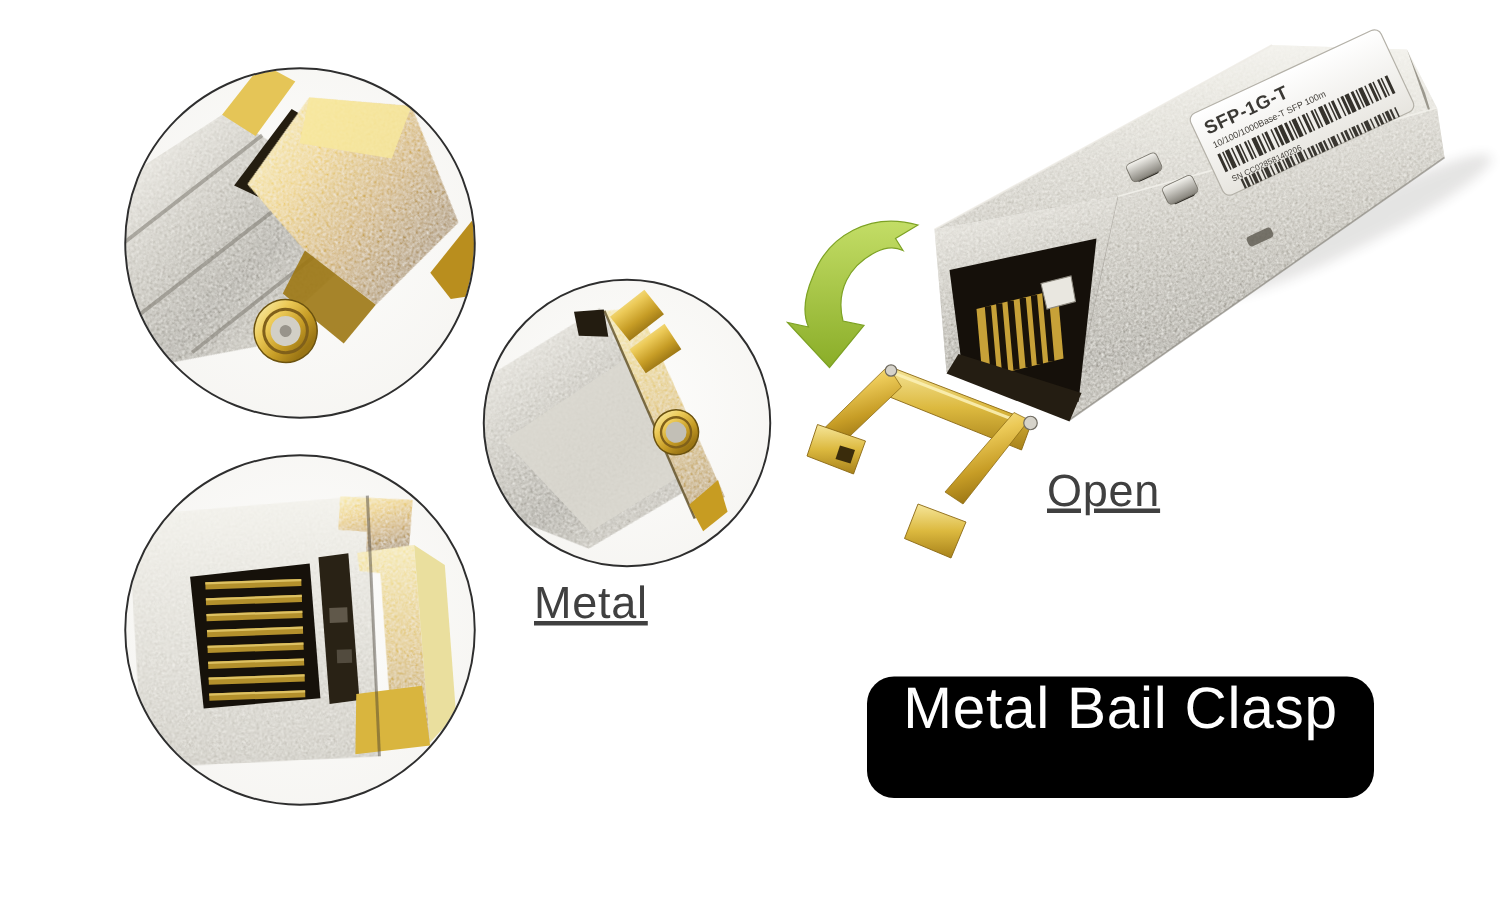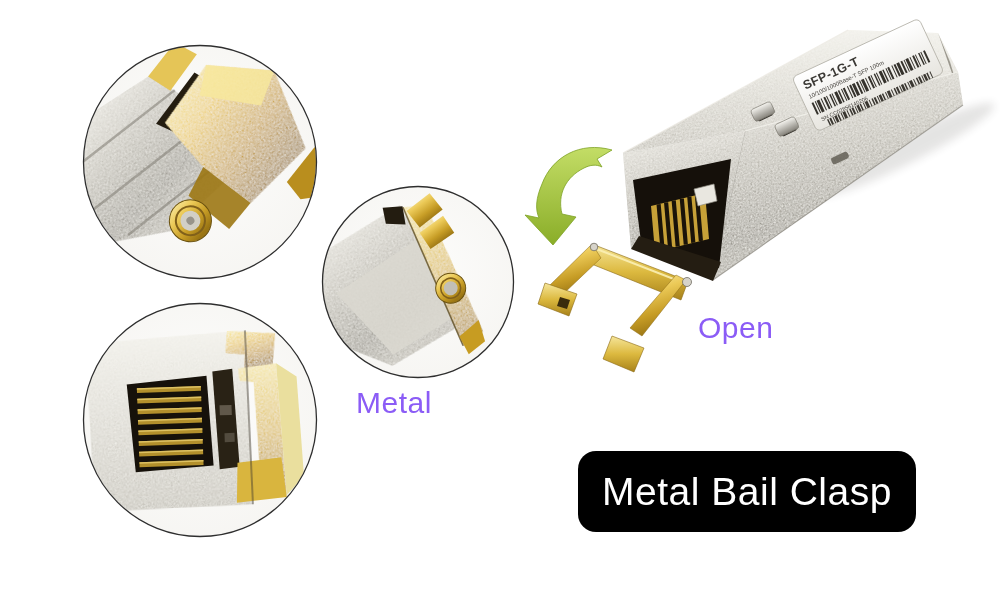--- a/index.html
+++ b/index.html
@@ -2,27 +2,27 @@
 <html><head>
 <meta charset="utf-8">
 <style>
   html,body{margin:0;padding:0;background:#ffffff;}
   .stage{
     position:relative;width:1000px;height:600px;background:#ffffff;overflow:hidden;
     font-family:"Liberation Sans", sans-serif;
   }
   .stage svg{position:absolute;left:0;top:0;}
   .photo-label{
-    position:absolute;color:#8b5cf6;font-size:30px;letter-spacing:0.5px;white-space:nowrap;
+    position:absolute;color:#404040;font-size:30px;letter-spacing:0.5px;white-space:nowrap;text-decoration:underline;
   }
   .photo-label.closed{left:356px;top:386px;}
   .photo-label.open{left:698px;top:311px;}
   .caption-box{
     position:absolute;left:578px;top:451px;width:338px;height:81px;background:#000000;
-    border-radius:18px;display:flex;align-items:center;justify-content:center;
+    border-radius:18px;display:flex;justify-content:center;
   }
   .caption-box span{color:#ffffff;font-size:39px;letter-spacing:0.5px;white-space:nowrap;}
   .insetRing{fill:none;stroke:#2e2e2e;stroke-width:1.3px;}
   text{font-family:"Liberation Sans", sans-serif;}
 </style>
 </head>
 <body>
 
 <div class="stage">
 

